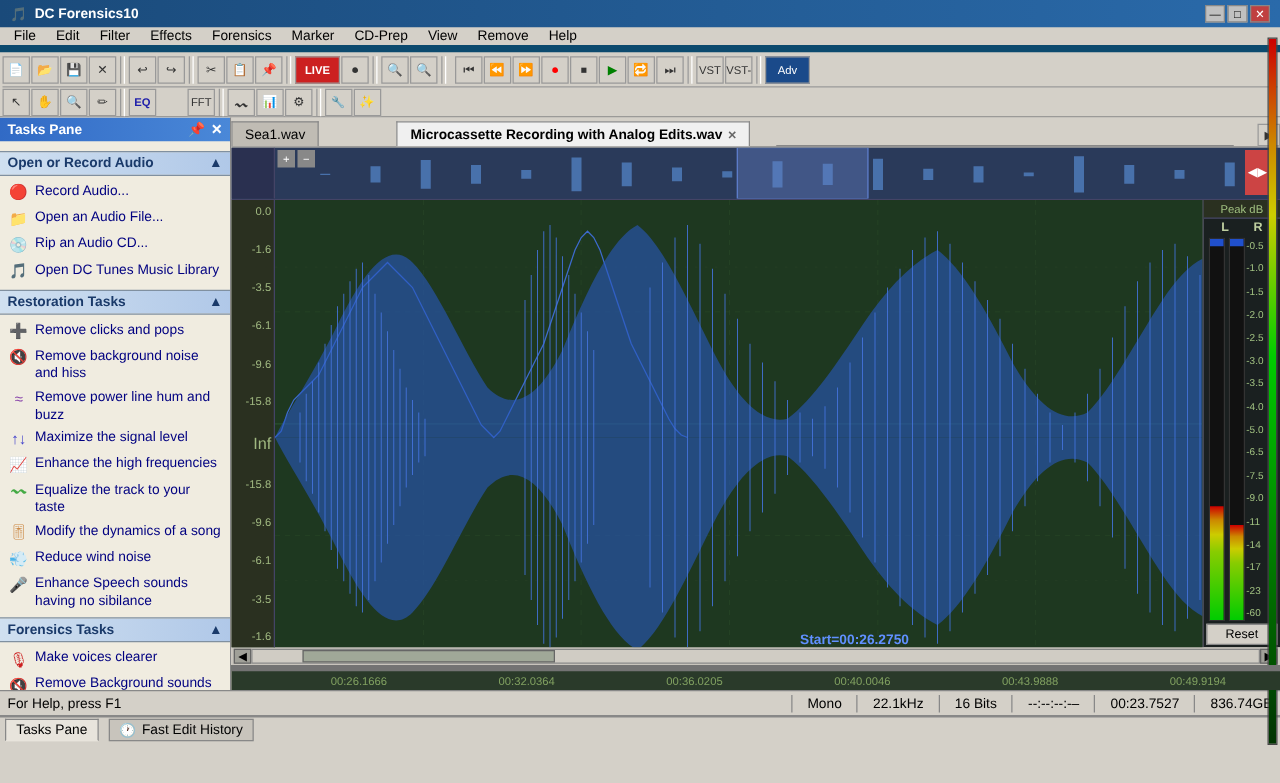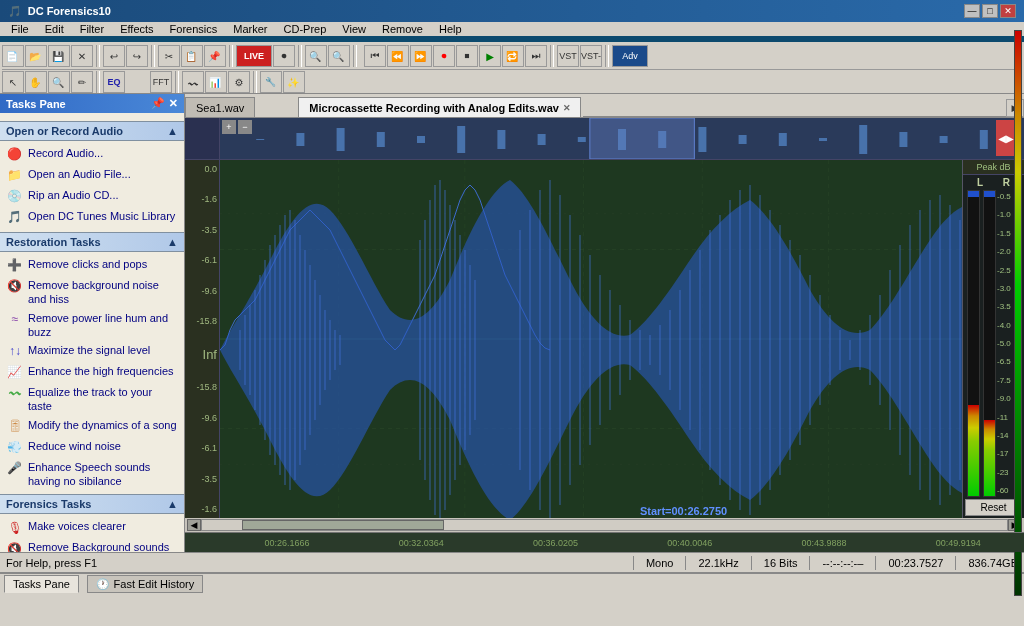--- a/index.html
+++ b/index.html
@@ -138,20 +138,21 @@
     }
     
     
     .tabs-bar {
       background: #d4d0c8;
       display: flex;
       align-items: flex-end;
       padding-top: 3px;
       border-bottom: 1px solid #888;
       height: 24px;
+      gap: 19px;
     }
     .tab {
       padding: 2px 10px;
       font-size: 11px;
       cursor: pointer;
       border: 1px solid #888;
       border-bottom: none;
       background: #c0bcb4;
       margin-right: 2px;
       height: 20px;
@@ -167,21 +168,21 @@
       background: #2a3a5a;
       border-bottom: 1px solid #446;
       position: relative;
       overflow: hidden;
     }
     
     
     .time-ruler {
       height: 20px;
       background: #2a3a2a;
-      border-top: 1px solid #737373;
+      border-top: 5px solid #737373;
       display: flex;
       align-items: center;
       padding-left: 28px;
       position: relative;
       overflow: hidden;
     }
     .time-marker {
       position: absolute;
       color: #80a060;
       font-size: 9px;

